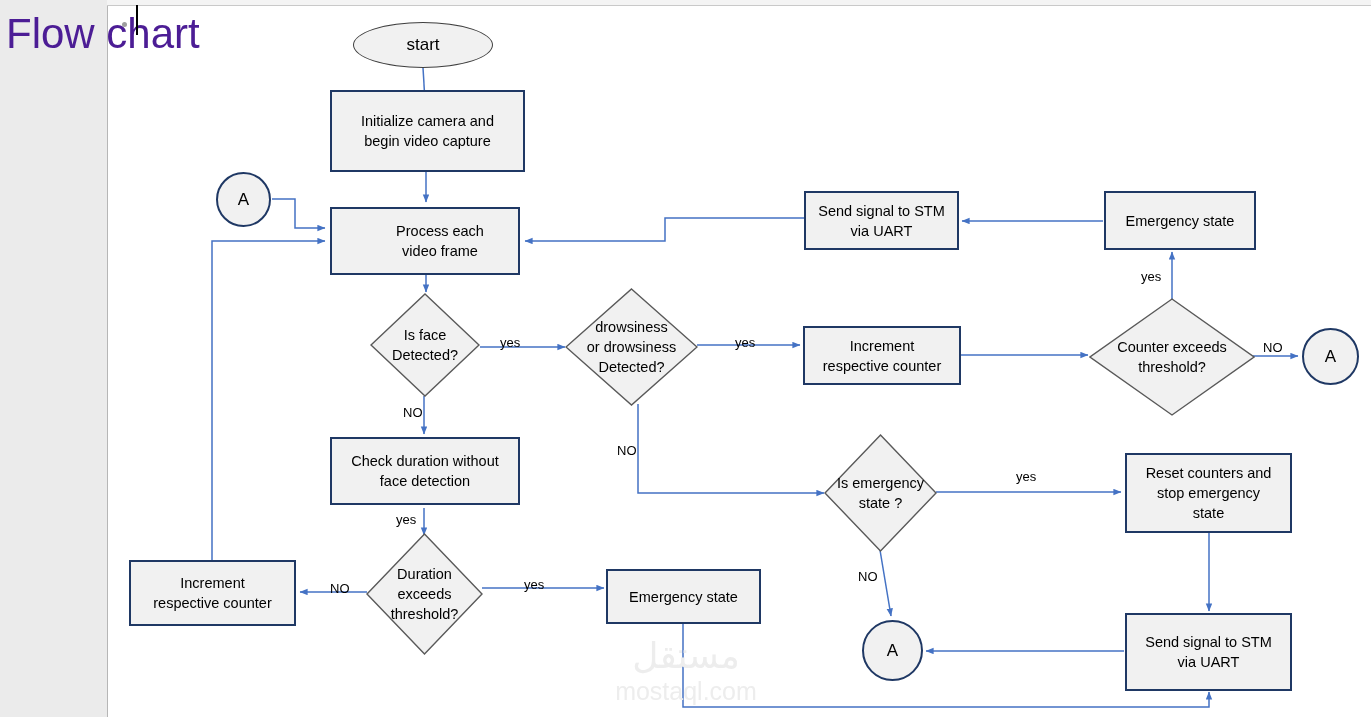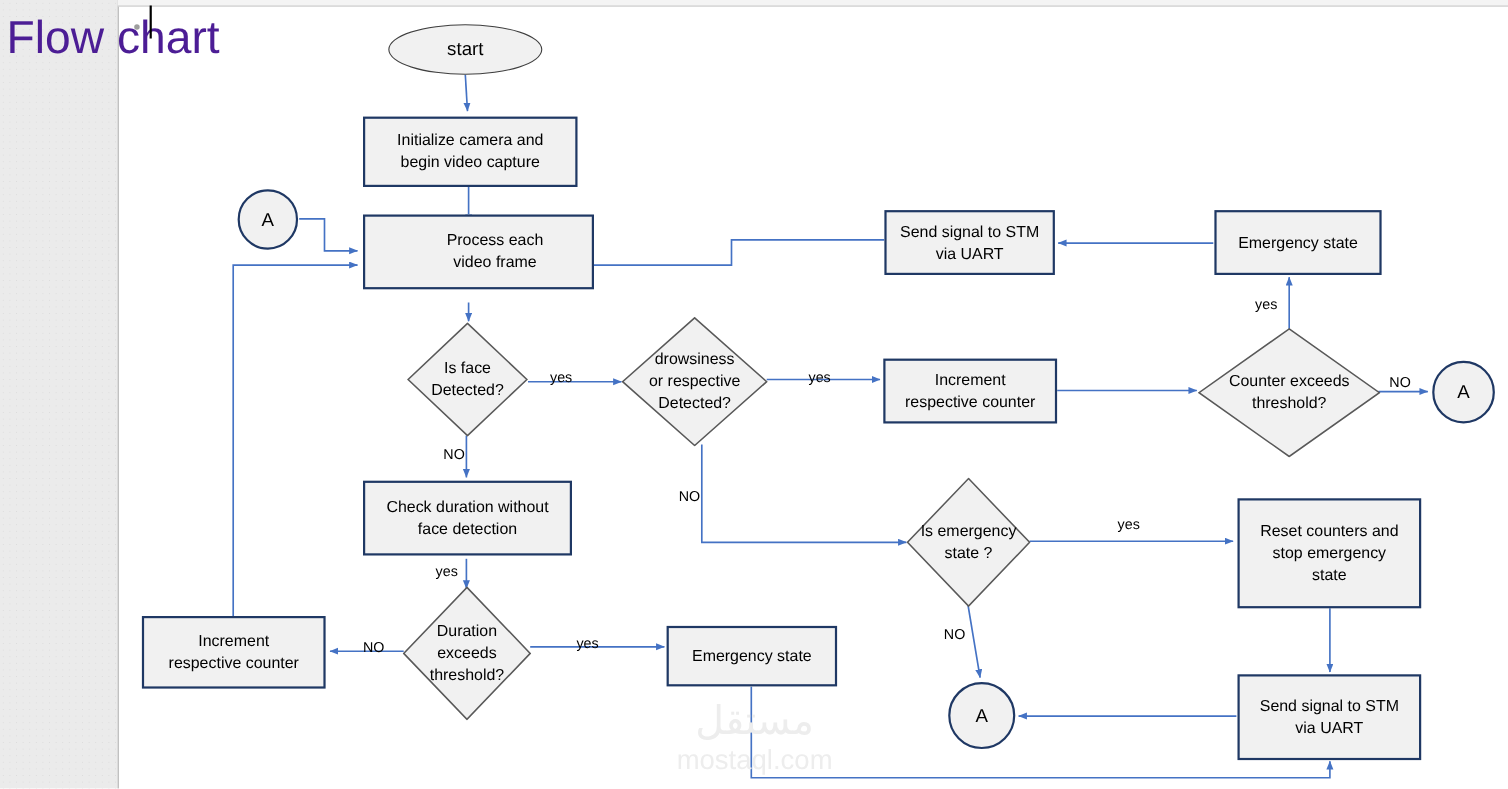--- a/index.html
+++ b/index.html
@@ -213,32 +213,32 @@
       <path d="M1124,651 L926,651"></path>
 
       <path d="M683,624 L683,707 L1209,707 L1209,692"></path>
     </g>
   </svg>
 
   <div class="node terminator" style="left:353px; top:22px; width:140px; height:46px;">
     <span>start</span>
   </div>
 
-  <div class="node proc" style="left:330px; top:106px; width:195px; height:64px;">
+  <div class="node proc" style="left:330px; top:90px; width:195px; height:82px;">
     <span>
       <span>Initialize camera and</span><br>
       <span>begin video capture</span>
     </span>
   </div>
 
   <div class="node connector" style="left:216px; top:172px; width:55px; height:55px;">
     <span>A</span>
   </div>
 
-  <div class="node proc" style="left:330px; top:195px; width:210px; height:68px;padding-left:36px;">
+  <div class="node proc" style="left:330px; top:207px; width:190px; height:68px;padding-left:36px;">
     <span>
       <span>Process each</span><br>
       <span>video frame</span>
     </span>
   </div>
 
   <div class="node proc" style="left:804px; top:191px; width:155px; height:59px;">
     <span>
       <span>Send signal to STM</span><br>
       <span>via UART</span>
@@ -261,21 +261,21 @@
     </div>
   </div>
 
   <div class="decision-wrap" style="left:565px; top:288px; width:133px; height:118px;">
     <svg width="133" height="118" viewBox="0 0 133 118" xmlns="http://www.w3.org/2000/svg">
       <polygon points="66.5,1 132,59 66.5,117 1,59" fill="#f1f1f1" stroke="#595959" stroke-width="1.4"></polygon>
     </svg>
     <div class="decision-label">
       <span>
         <span>drowsiness</span><br>
-        <span>or respective</span><br>
+        <span>or drowsiness</span><br>
         <span>Detected?</span>
       </span>
     </div>
   </div>
 
   <div class="node proc" style="left:803px; top:326px; width:158px; height:59px;">
     <span>
       <span>Increment</span><br>
       <span>respective counter</span>
     </span>
@@ -309,21 +309,21 @@
       <polygon points="56.5,1 112,59 56.5,117 1,59" fill="#f1f1f1" stroke="#595959" stroke-width="1.4"></polygon>
     </svg>
     <div class="decision-label">
       <span>
         <span>Is emergency</span><br>
         <span>state ?</span>
       </span>
     </div>
   </div>
 
-  <div class="node proc" style="left:1125px; top:453px; width:167px; height:100px;">
+  <div class="node proc" style="left:1125px; top:453px; width:167px; height:80px;">
     <span>
       <span>Reset counters and</span><br>
       <span>stop emergency</span><br>
       <span>state</span>
     </span>
   </div>
 
   <div class="node proc" style="left:129px; top:560px; width:167px; height:66px;">
     <span>
       <span>Increment</span><br>

